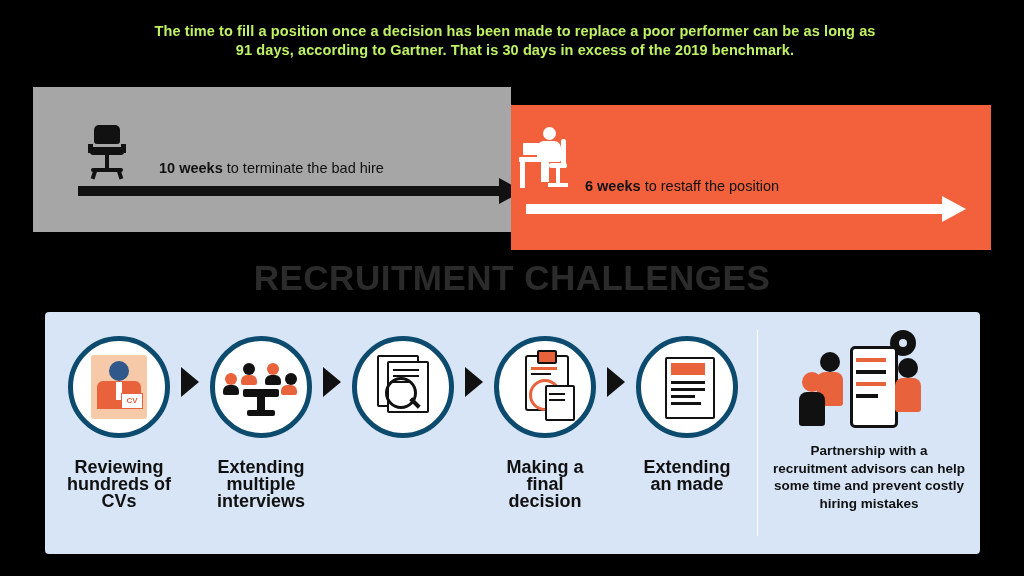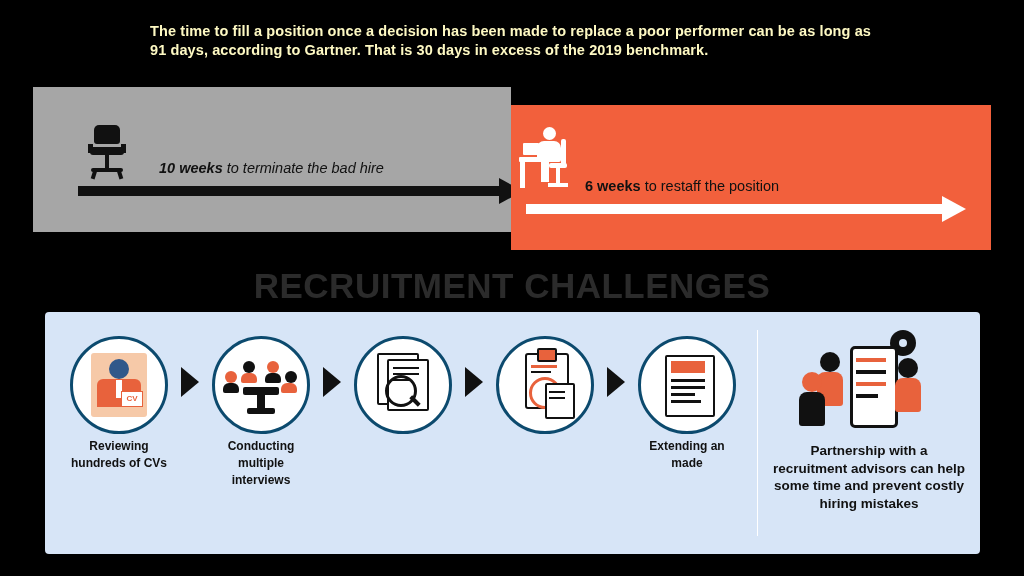--- a/index.html
+++ b/index.html
@@ -14,43 +14,42 @@
     font-family: "Liberation Sans", sans-serif;
     position: relative;
   }
 
   
   .top-caption {
     position: absolute;
     left: 150px;
     top: 22px;
     width: 730px;
-    text-align: left;
-    color: #fef9c3;
+    text-align: center;
+    color: #bef264;
     font-size: 14.5px;
     font-weight: bold;
     line-height: 19px;
     letter-spacing: .1px;
   }
 
   
   .band {
     position: absolute;
     left: 33px;
     top: 87px;
     width: 958px;
     height: 145px;
     display: flex;
   }
   .band-grey {
     width: 478px;
     height: 100%;
     background: #a6a6a6;
     position: relative;
-    font-style: italic;
   }
   .band-orange {
     flex: 1;
     height: 100%;
     background: #f2603c;
     position: relative;
     margin-top: 18px;
   }
 
   
@@ -262,21 +261,21 @@
     color: #111;
     white-space: nowrap;
   }
   .band-label.left { left: 126px; }
   .band-label.right { left: 74px; }
   .band-label b { font-weight: bold; }
 
   
   .section-title {
     position: absolute;
-    top: 266px;
+    top: 258px;
     left: 0;
     width: 1024px;
     text-align: center;
     font-size: 35px;
     font-weight: bold;
     letter-spacing: .5px;
     color: #2b2b2b;
   }
 
   
@@ -300,29 +299,29 @@
   }
   .step {
     width: 108px;
     text-align: center;
     flex: 0 0 auto;
   }
   .circle {
     width: 92px;
     height: 92px;
     border-radius: 50%;
-    border: 3px solid #0c4a6e;
+    border: 5px solid #0c4a6e;
     background: #ffffff;
     margin: 0 auto;
     position: relative;
     overflow: hidden;
   }
   .step-label {
-    margin-top: 4px;
-    font-size: 12px;
+    margin-top: 21px;
+    font-size: 18px;
     font-weight: bold;
     color: #111;
     line-height: 17px;
   }
   .chev {
     width: 34px;
     flex: 0 0 auto;
     display: flex;
     align-items: center;
     justify-content: center;
@@ -480,21 +479,21 @@
         <div class="mt-foot"></div>
         <div class="mt-p" style="left:10px; top:32px; background:#e8623c;"></div>
         <div class="mt-b" style="left:8px; top:44px; background:#111;"></div>
         <div class="mt-p" style="left:28px; top:22px; background:#111;"></div>
         <div class="mt-b" style="left:26px; top:34px; background:#e8623c;"></div>
         <div class="mt-p" style="left:52px; top:22px; background:#e8623c;"></div>
         <div class="mt-b" style="left:50px; top:34px; background:#111;"></div>
         <div class="mt-p" style="left:70px; top:32px; background:#111;"></div>
         <div class="mt-b" style="left:66px; top:44px; background:#e8623c;"></div>
       </div>
-      <div class="step-label">Conducting multiple interviews</div>
+      <div class="step-label">Extending multiple interviews</div>
     </div>
 
     <div class="chev">
         <span></span>
       </div>
 
     <div class="step">
       <div class="circle">
         <div class="doc" style="left:20px; top:14px; width:38px; height:48px;"></div>
         <div class="doc" style="left:30px; top:20px; width:38px; height:48px;"></div>
@@ -514,20 +513,21 @@
       <div class="circle">
         <div class="cb"></div>
         <div class="cb-clip"></div>
         <div class="doc-line" style="left:32px; top:26px; width:26px; background:#e8623c; height:3px;"></div>
         <div class="doc-line" style="left:32px; top:32px; width:20px;"></div>
         <div class="cb-circle"></div>
         <div class="doc" style="left:46px; top:44px; width:26px; height:32px;"></div>
         <div class="doc-line" style="left:50px; top:52px; width:16px;"></div>
         <div class="doc-line" style="left:50px; top:58px; width:16px;"></div>
       </div>
+      <div class="step-label">Making a final decision</div>
     </div>
 
     <div class="chev">
         <span></span>
       </div>
 
     <div class="step">
       <div class="circle">
         <div class="np"></div>
         <div class="np-head"></div>

